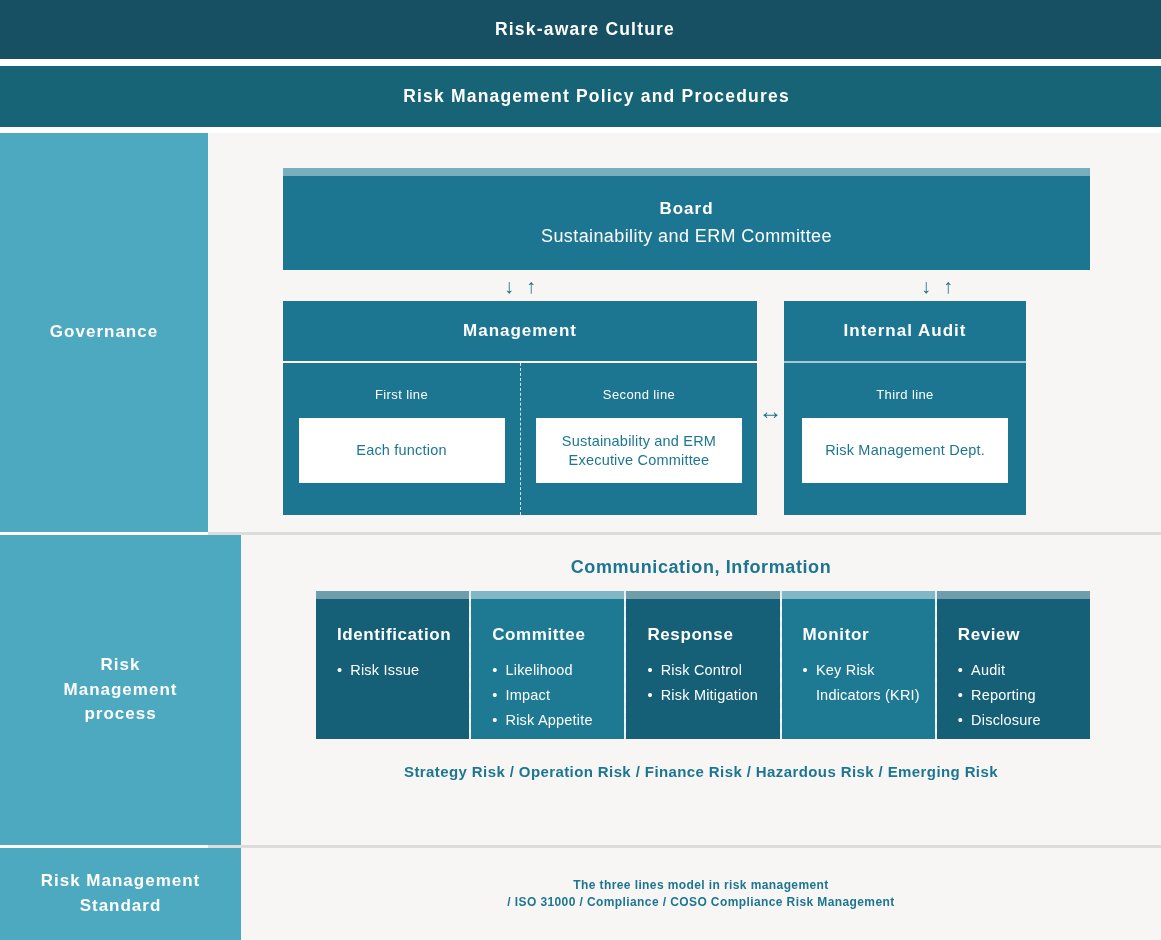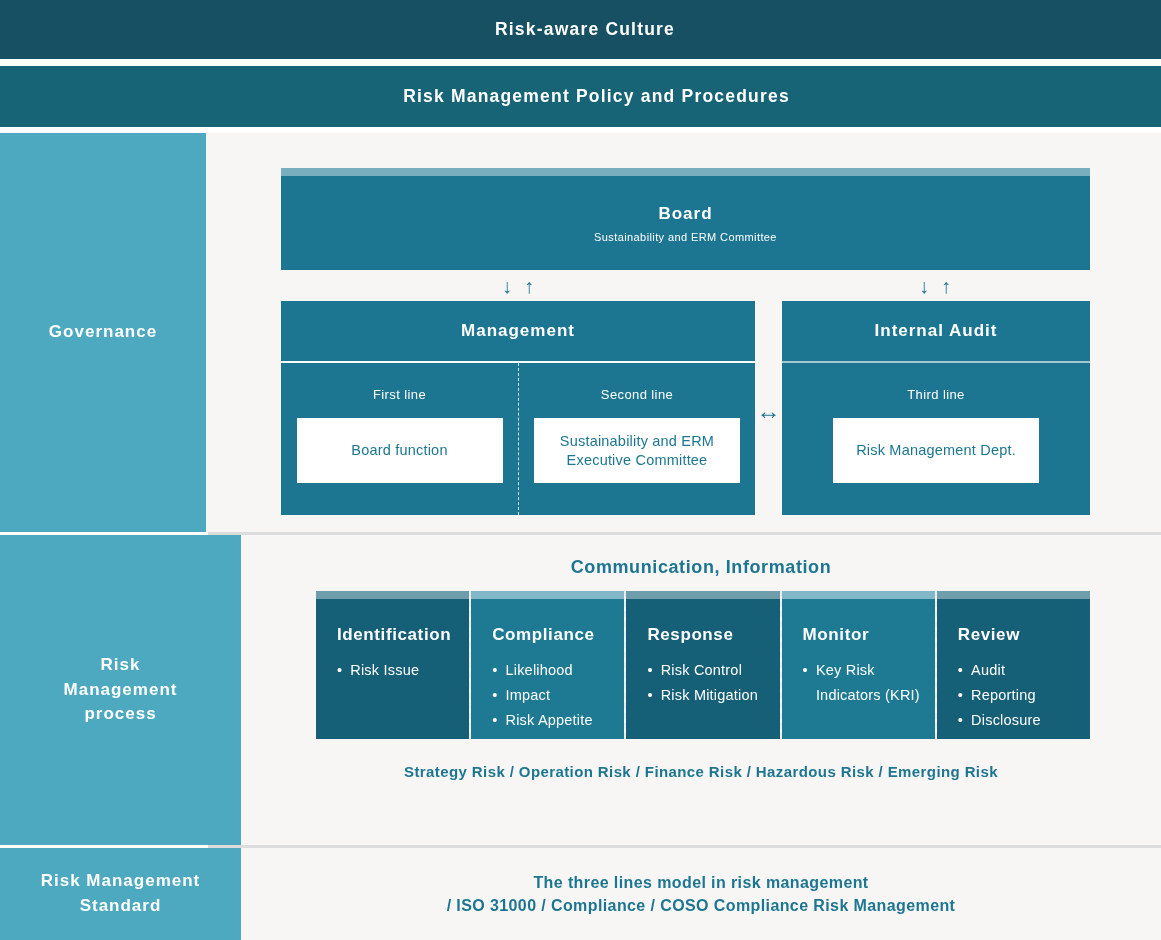--- a/index.html
+++ b/index.html
@@ -27,31 +27,31 @@
   .divider-row { height:3px; }
   .divider-row .sgap { width:208px; background:#ffffff; }
   .divider-row .mgap { flex:1; background:#dcdcdc; }
 
   
   .gov-inner { padding:35px 71px 16px 75px; }
   .board-strip { height:8px; background:#79aebe; }
   .board-body { height:94px; background:#1d7691; color:#ffffff; display:flex;
                 flex-direction:column; align-items:center; justify-content:center; }
   .board-title { font-weight:700; font-size:17px; letter-spacing:1px; }
-  .board-sub   { font-size:11px; margin-top:7px; letter-spacing:0.4px; }
+  .board-sub   { font-size:18px; margin-top:7px; letter-spacing:0.4px; }
 
   .arrow-row { height:31px; display:flex; }
   .arrow-zone-l { width:474px; display:flex; align-items:center; justify-content:center; gap:12px; }
   .arrow-zone-gap { width:27px; }
   .arrow-zone-r { width:306px; display:flex; align-items:center; justify-content:center; gap:12px; }
   .ud-arrow { color:#1d7691; font-size:20px; font-weight:700; line-height:1; }
 
   .boxes-row { display:flex; height:214px; }
   .mgmt-box { width:474px; background:#1d7691; display:flex; flex-direction:column; }
-  .ia-box   { width:308px; background:#1d7691; display:flex; flex-direction:column; }
+  .ia-box   { width:242px; background:#1d7691; display:flex; flex-direction:column; }
   .box-head { height:62px; display:flex; align-items:center; justify-content:center;
               color:#ffffff; font-weight:700; font-size:17px; letter-spacing:1px; }
   .mgmt-box .box-head { border-bottom:2px solid #ffffff; }
   .ia-box   .box-head { border-bottom:2px solid #a3c6d2; }
   .box-body { flex:1; display:flex; }
   .half { width:50%; padding-top:24px; display:flex; flex-direction:column; align-items:center; }
   .half.second { border-left:1px dashed #cde4ec; }
   .line-label { color:#ffffff; font-size:13px; letter-spacing:0.4px; }
   .white-box { margin-top:16px; background:#ffffff; color:#1d7691; width:206px; height:65px;
                display:flex; align-items:center; justify-content:center; text-align:center;
@@ -76,21 +76,21 @@
   .step-title { padding:26px 8px 0 21px; font-weight:700; font-size:17px; letter-spacing:0.6px; }
   .step-items { margin-top:13px; }
   .step-item { display:flex; padding:0 6px 0 21px; font-size:14.5px; line-height:25px;
                letter-spacing:0.2px; }
   .bullet { margin-right:8px; }
   .risk-types { margin-top:24px; text-align:center; color:#1d7691; font-weight:700;
                 font-size:15px; letter-spacing:0.4px; }
 
   
   .std-main { display:flex; flex-direction:column; align-items:center; justify-content:center;
-              height:100%; color:#1d7691; font-weight:700; font-size:16px;
+              height:100%; color:#1d7691; font-weight:700; font-size:12px;
               letter-spacing:0.4px; line-height:1.45; text-align:center; }
 </style>
 </head>
 <body>
 
 <div class="banner banner1">
   <span>Risk-aware Culture</span>
 </div>
 <div class="gap1"></div>
 <div class="banner banner2">
@@ -120,21 +120,21 @@
           <span class="ud-arrow">↑</span>
         </div>
       </div>
 
       <div class="boxes-row">
         <div class="mgmt-box">
           <div class="box-head">Management</div>
           <div class="box-body">
             <div class="half">
               <div class="line-label">First line</div>
-              <div class="white-box">Board function</div>
+              <div class="white-box">Each function</div>
             </div>
             <div class="half second">
               <div class="line-label">Second line</div>
               <div class="white-box">Sustainability and ERM Executive Committee</div>
             </div>
           </div>
         </div>
 
         <div class="lr-gap">
           <span class="lr-arrow">↔</span>
@@ -177,21 +177,21 @@
               <span class="bullet">•</span>
               <span>Risk Issue</span>
             </div>
           </div>
         </div>
       </div>
 
       <div class="step-col">
         <div class="step-strip even"></div>
         <div class="step-body even">
-          <div class="step-title">Compliance</div>
+          <div class="step-title">Committee</div>
           <div class="step-items">
             <div class="step-item">
               <span class="bullet">•</span>
               <span>Likelihood</span>
             </div>
             <div class="step-item">
               <span class="bullet">•</span>
               <span>Impact</span>
             </div>
             <div class="step-item">

